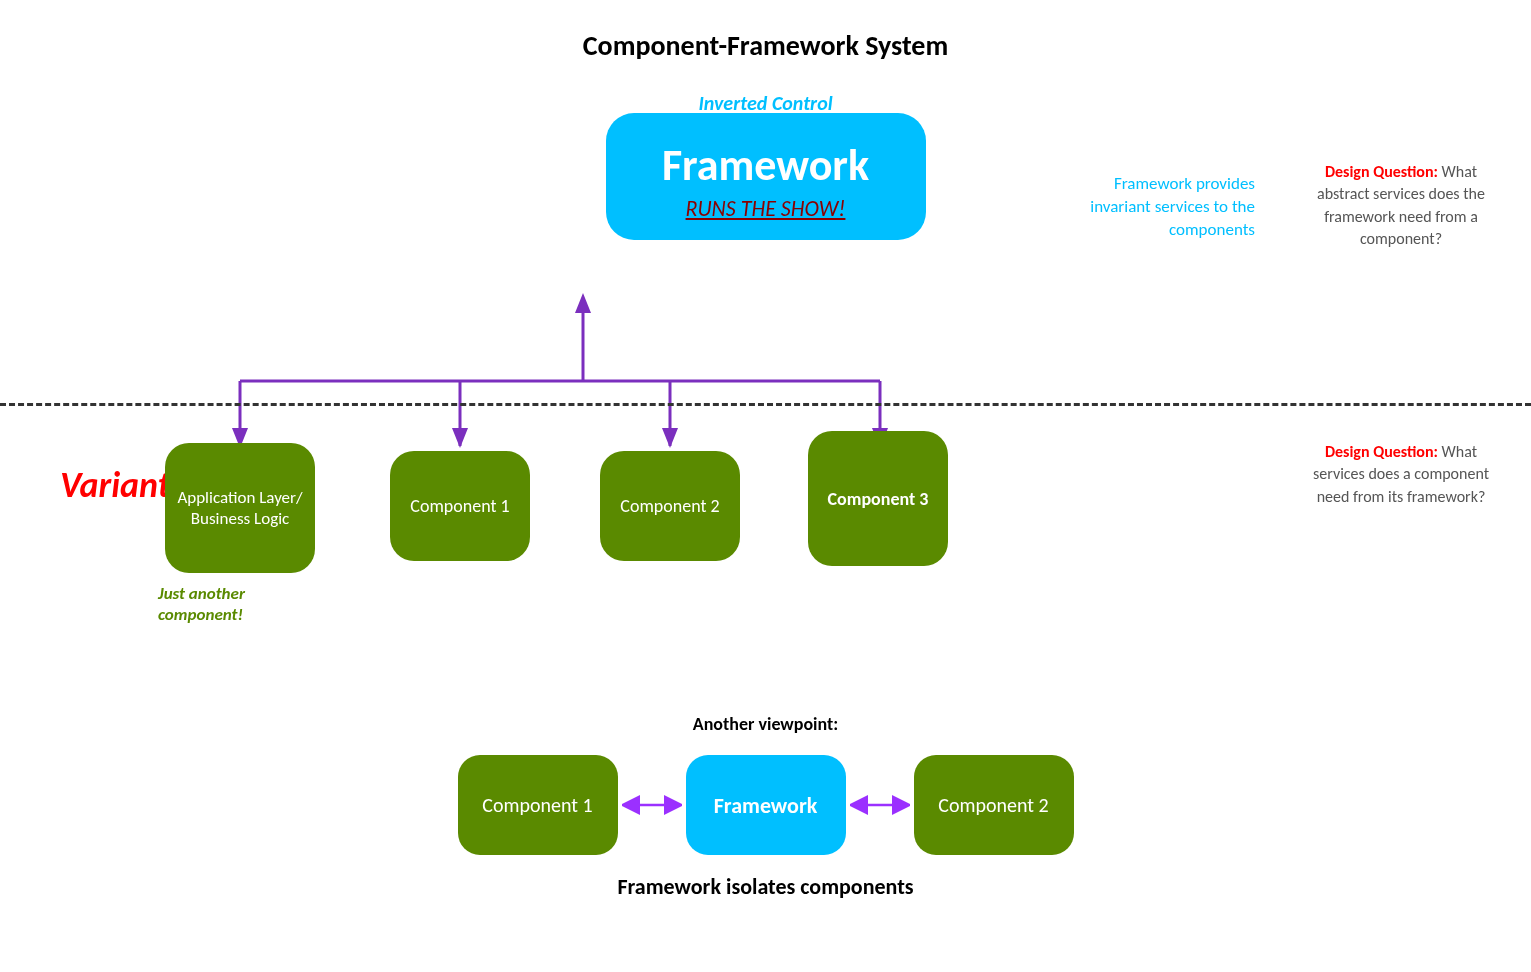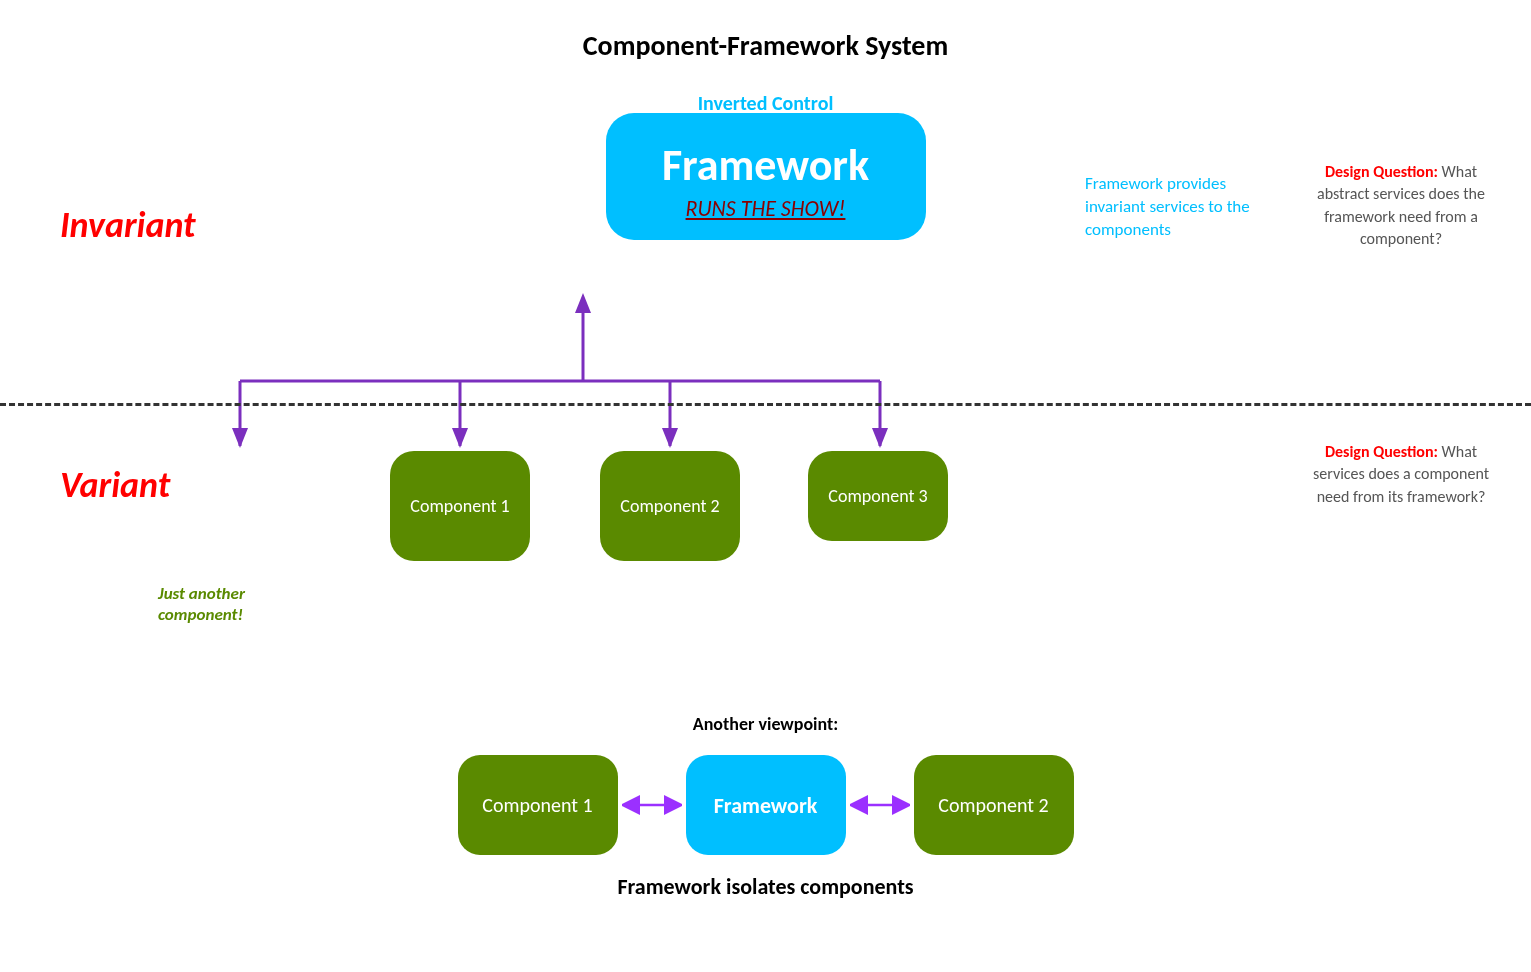--- a/index.html
+++ b/index.html
@@ -53,20 +53,21 @@
       margin-top: 6px;
     }
 
     
     .inverted-control-label {
       position: absolute;
       left: 50%;
       transform: translateX(-50%);
       top: 8px;
       font-size: 20px;
+      font-style: italic;
       font-weight: bold;
       color: #00BFFF;
       white-space: nowrap;
     }
 
     
     .invariant-label {
       position: absolute;
       left: 60px;
       top: 120px;
@@ -134,45 +135,46 @@
       top: 368px;
     }
     .comp-2 {
       width: 140px;
       height: 110px;
       left: 600px;
       top: 368px;
     }
     .comp-3 {
       width: 140px;
-      height: 90px;
+      height: 135px;
       left: 808px;
-      top: 368px;
+      top: 348px;
+      font-weight: bold;
     }
 
     
     .just-another {
       position: absolute;
       left: 158px;
       top: 500px;
       font-size: 17px;
       font-style: italic;
       font-weight: bold;
       color: #5A8A00;
       text-align: left;
       width: 160px;
     }
 
     
     .annotation-framework {
       position: absolute;
-      right: 256px;
+      right: 276px;
       top: 90px;
       width: 190px;
-      text-align: left;
+      text-align: right;
       font-size: 17px;
       color: #00BFFF;
       font-weight: 500;
       line-height: 1.35;
     }
 
     .annotation-design-q1 {
       position: absolute;
       right: 30px;
       top: 78px;
@@ -311,26 +313,28 @@
     <polygon points="880,365 872,345 888,345" fill="#7B2FBE"></polygon>
   </svg>
 
   <div class="inverted-control-label">Inverted Control</div>
 
   <div class="framework-box">
     <div class="fw-title">Framework</div>
     <div class="fw-subtitle">RUNS THE SHOW!</div>
   </div>
 
-  <div class="invariant-label">Invariant</div>
 
   <div class="dashed-divider"></div>
 
   <div class="variant-label">Variant</div>
 
+  <div class="component-box comp-app">
+    <span>Application Layer/ Business Logic</span>
+  </div>
 
   <div class="component-box comp-1">
     <span>Component 1</span>
   </div>
 
   <div class="component-box comp-2">
     <span>Component 2</span>
   </div>
 
   <div class="component-box comp-3">

